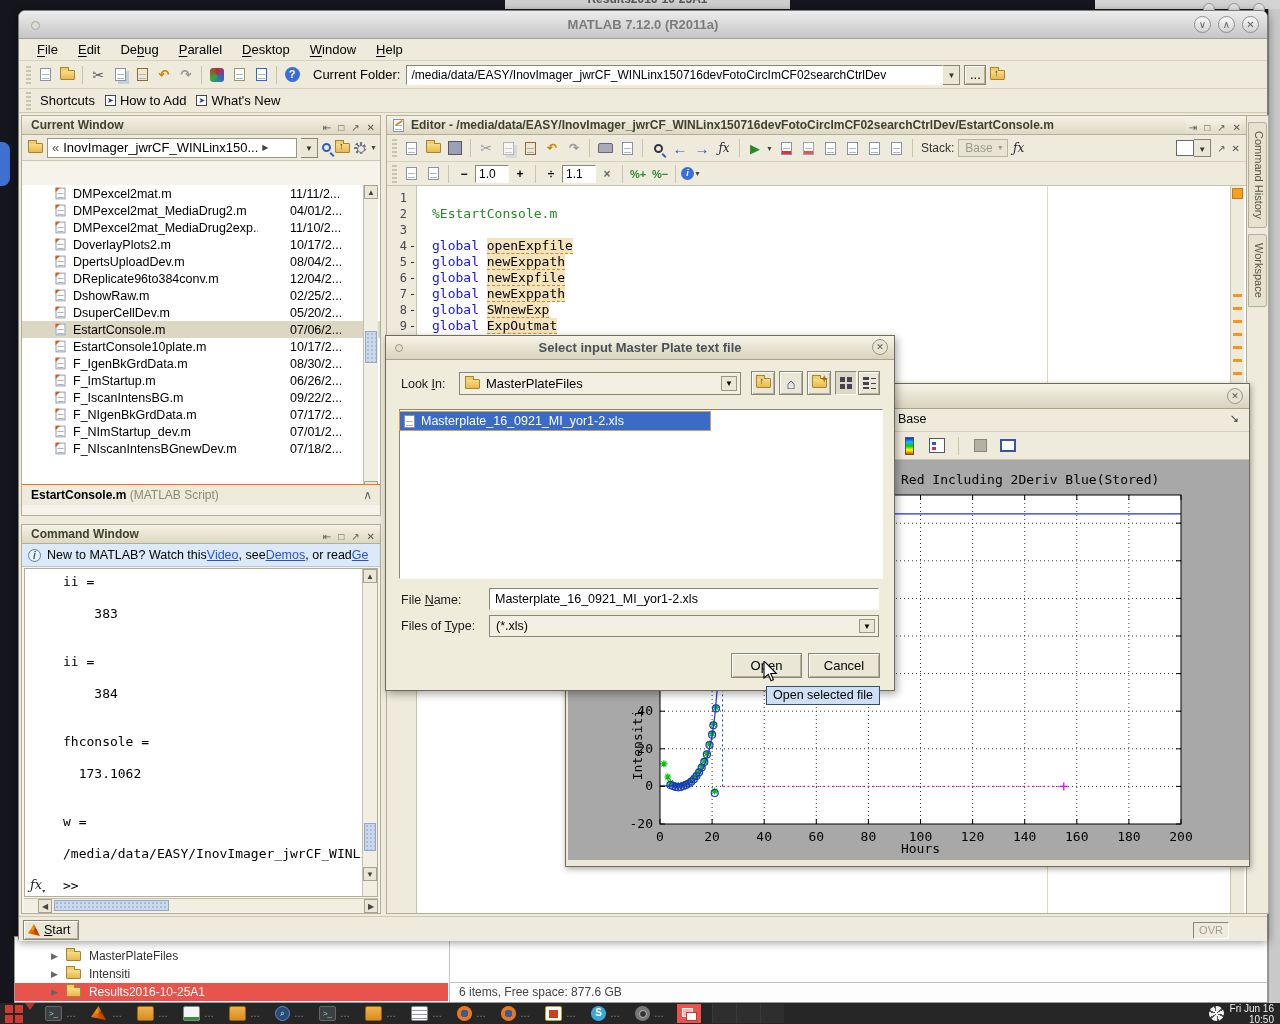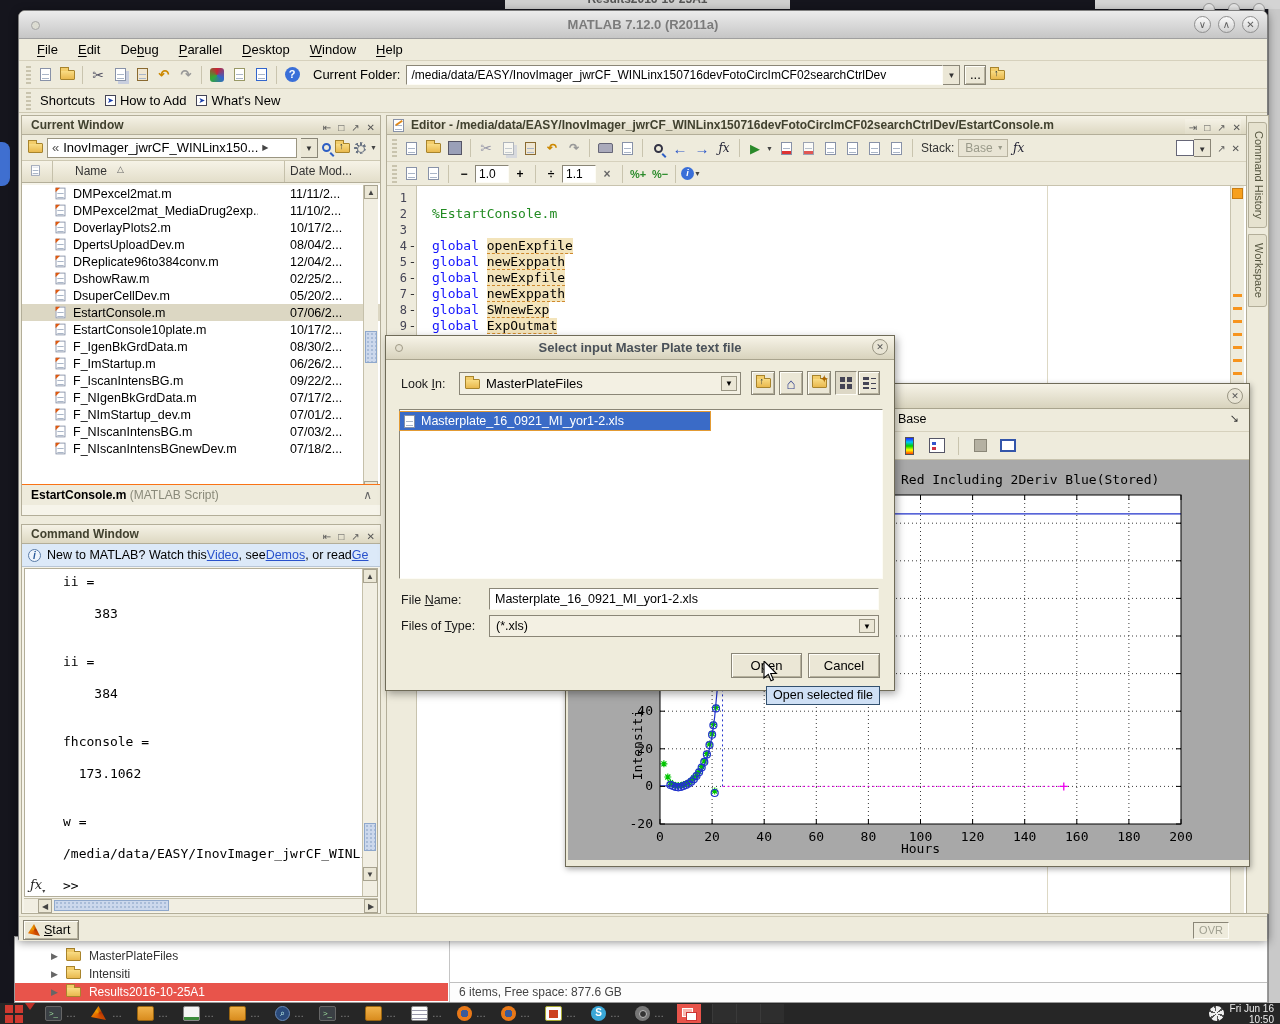--- a/index.html
+++ b/index.html
@@ -329,36 +329,33 @@
           <span style="font-size:8px;color:#444">▶</span>
         </div>
         <div class="combo-arrow" style="height:20px">▼</div>
         <span class="mag"></span>
         <span class="fold" style="position:relative">
             <b style="position:absolute;left:3px;top:-3px;color:#123;font-size:9px">↑</b>
           </span>
         <span class="gear"></span>
         <span style="font-size:7px;color:#444">▼</span>
       </div>
-      <div class="cf-colhead">
-        <span class="pg" style="position:absolute;left:8px;top:3px;transform:scale(.8)"></span>
-        <span style="position:absolute;left:30px;top:0;bottom:0;width:1px;background:#c5c0aa"></span>
-        <span style="position:absolute;left:53px;top:3px">Name</span>
-        <span style="position:absolute;left:95px;top:3px;font-size:9px;color:#666">△</span>
-        <span style="position:absolute;left:262px;top:0;bottom:0;width:1px;background:#c5c0aa"></span>
-        <span style="position:absolute;left:268px;top:3px">Date Mod...</span>
-      </div>
       <div class="cf-rows" id="cfRows">
           <div class="cf-row">
             <span class="pg m"></span>
             <span class="nm">DMPexcel2mat.m</span>
             <span class="dt">11/11/2...</span>
           </div>
           <div class="cf-row">
             <span class="pg m"></span>
+            <span class="nm">DMPexcel2mat_MediaDrug2.m</span>
+            <span class="dt">04/01/2...</span>
+          </div>
+          <div class="cf-row">
+            <span class="pg m"></span>
             <span class="nm">DMPexcel2mat_MediaDrug2exp...</span>
             <span class="dt">11/10/2...</span>
           </div>
           <div class="cf-row">
             <span class="pg m"></span>
             <span class="nm">DoverlayPlots2.m</span>
             <span class="dt">10/17/2...</span>
           </div>
           <div class="cf-row">
             <span class="pg m"></span>
@@ -407,25 +404,20 @@
           </div>
           <div class="cf-row">
             <span class="pg m"></span>
             <span class="nm">F_NIgenBkGrdData.m</span>
             <span class="dt">07/17/2...</span>
           </div>
           <div class="cf-row">
             <span class="pg m"></span>
             <span class="nm">F_NImStartup_dev.m</span>
             <span class="dt">07/01/2...</span>
-          </div>
-          <div class="cf-row">
-            <span class="pg m"></span>
-            <span class="nm">F_NIscanIntensBG.m</span>
-            <span class="dt">07/03/2...</span>
           </div>
           <div class="cf-row">
             <span class="pg m"></span>
             <span class="nm">F_NIscanIntensBGnewDev.m</span>
             <span class="dt">07/18/2...</span>
           </div>
         </div>
       <div class="vscroll" style="right:2px;top:69px;height:310px">
         <span class="sb-btn" style="top:0">▲</span>
         <span class="sb-thumb" style="top:146px;height:32px"></span>

